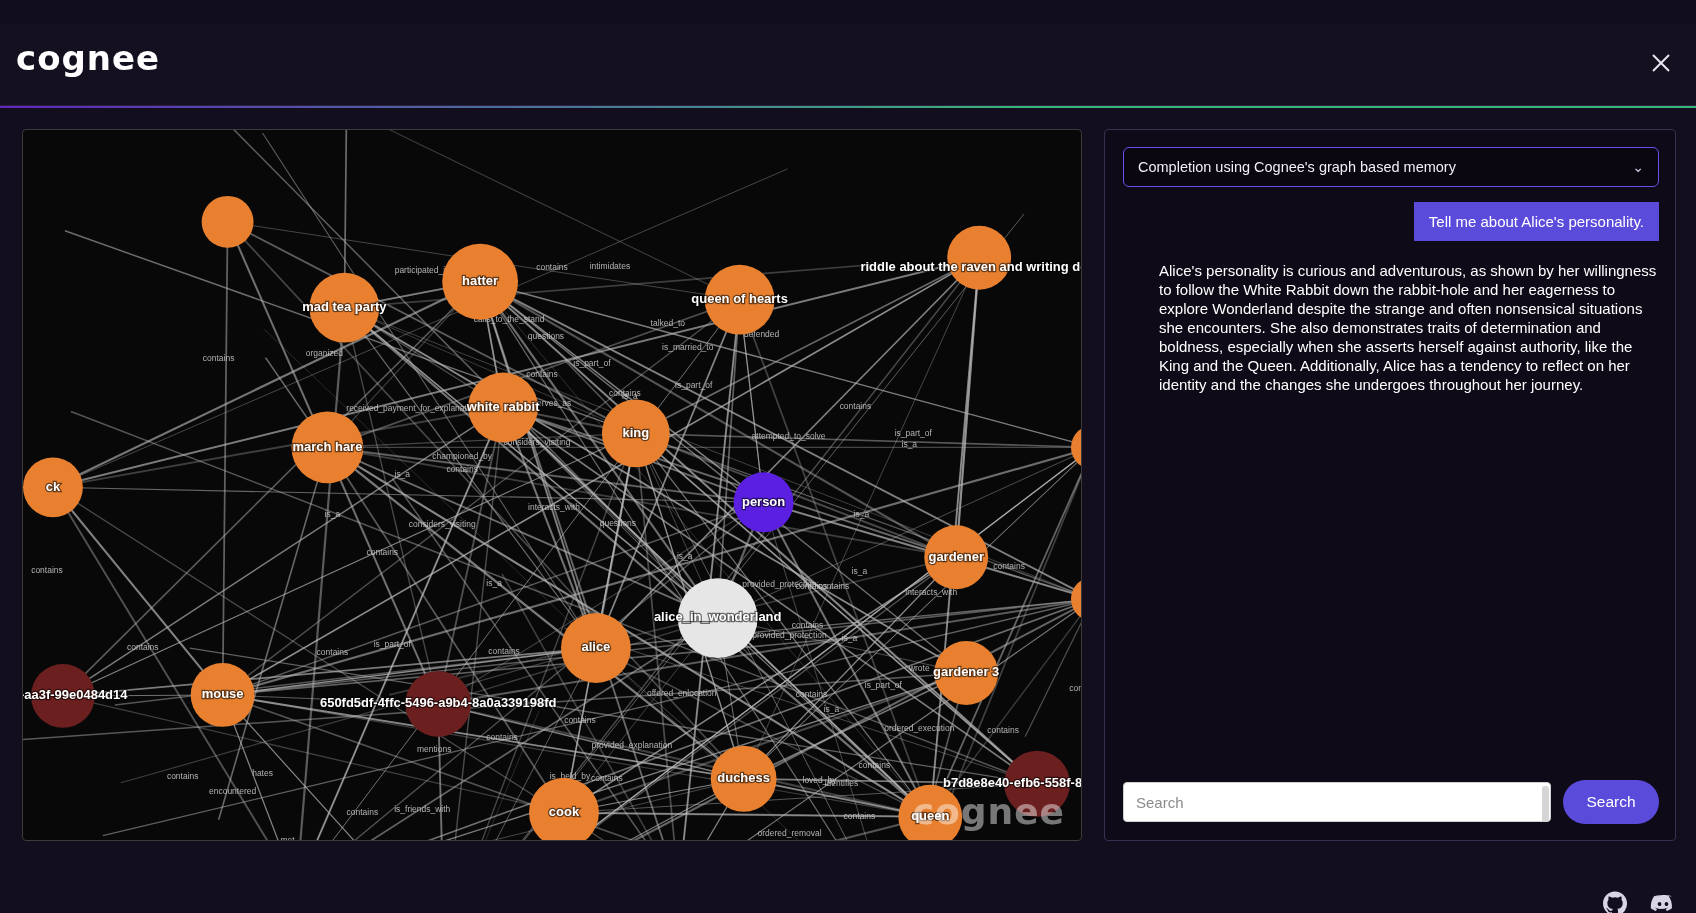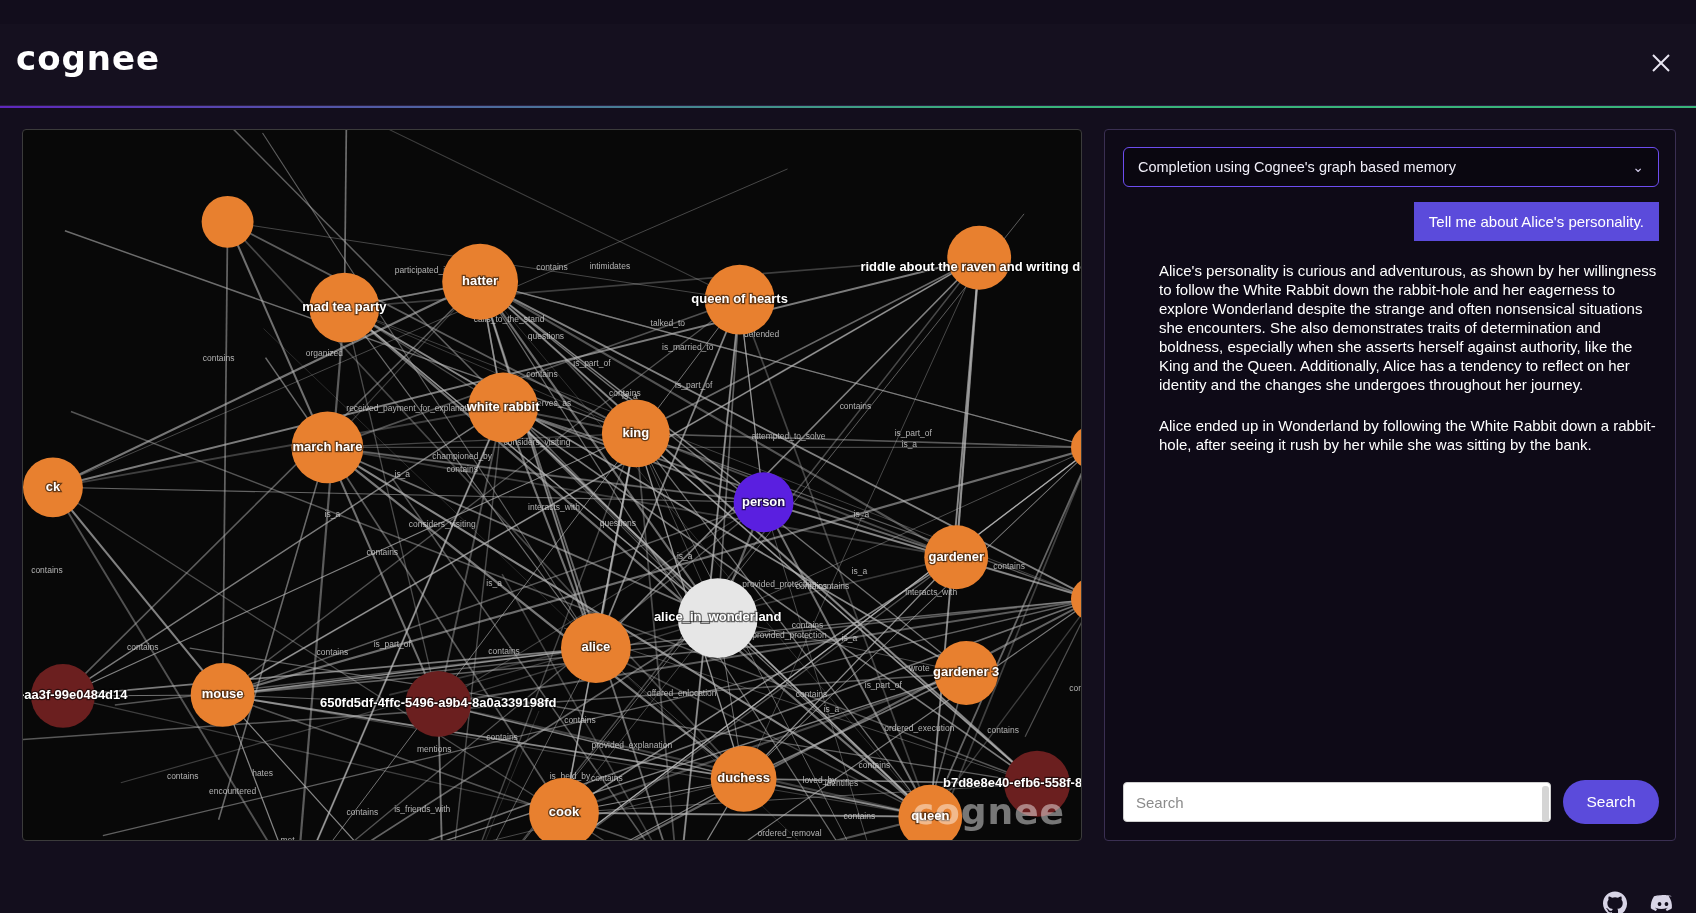--- a/index.html
+++ b/index.html
@@ -559,23 +559,20 @@
       <span class="chev">⌄</span>
     </div>
 
     <div class="messages" id="messages">
         <div class="msg-row user">
           <div class="bubble-user">Tell me about Alice's personality.</div>
         </div>
         <div class="msg-row bot">
           <div class="bubble-bot">Alice's personality is curious and adventurous, as shown by her willingness to follow the White Rabbit down the rabbit-hole and her eagerness to explore Wonderland despite the strange and often nonsensical situations she encounters. She also demonstrates traits of determination and boldness, especially when she asserts herself against authority, like the King and the Queen. Additionally, Alice has a tendency to reflect on her identity and the changes she undergoes throughout her journey.</div>
         </div>
-        <div class="msg-row bot">
-          <div class="bubble-bot">Alice ended up in Wonderland by following the White Rabbit down a rabbit-hole, after seeing it rush by her while she was sitting by the bank.</div>
-        </div>
       </div>
 
     <div class="search-row">
       <input class="search-input" type="text" placeholder="Search" style="">
       <button class="search-btn">Search</button>
     </div>
     <div class="search-scroll"></div>
   </div>
 
   <div class="footer-icons">

